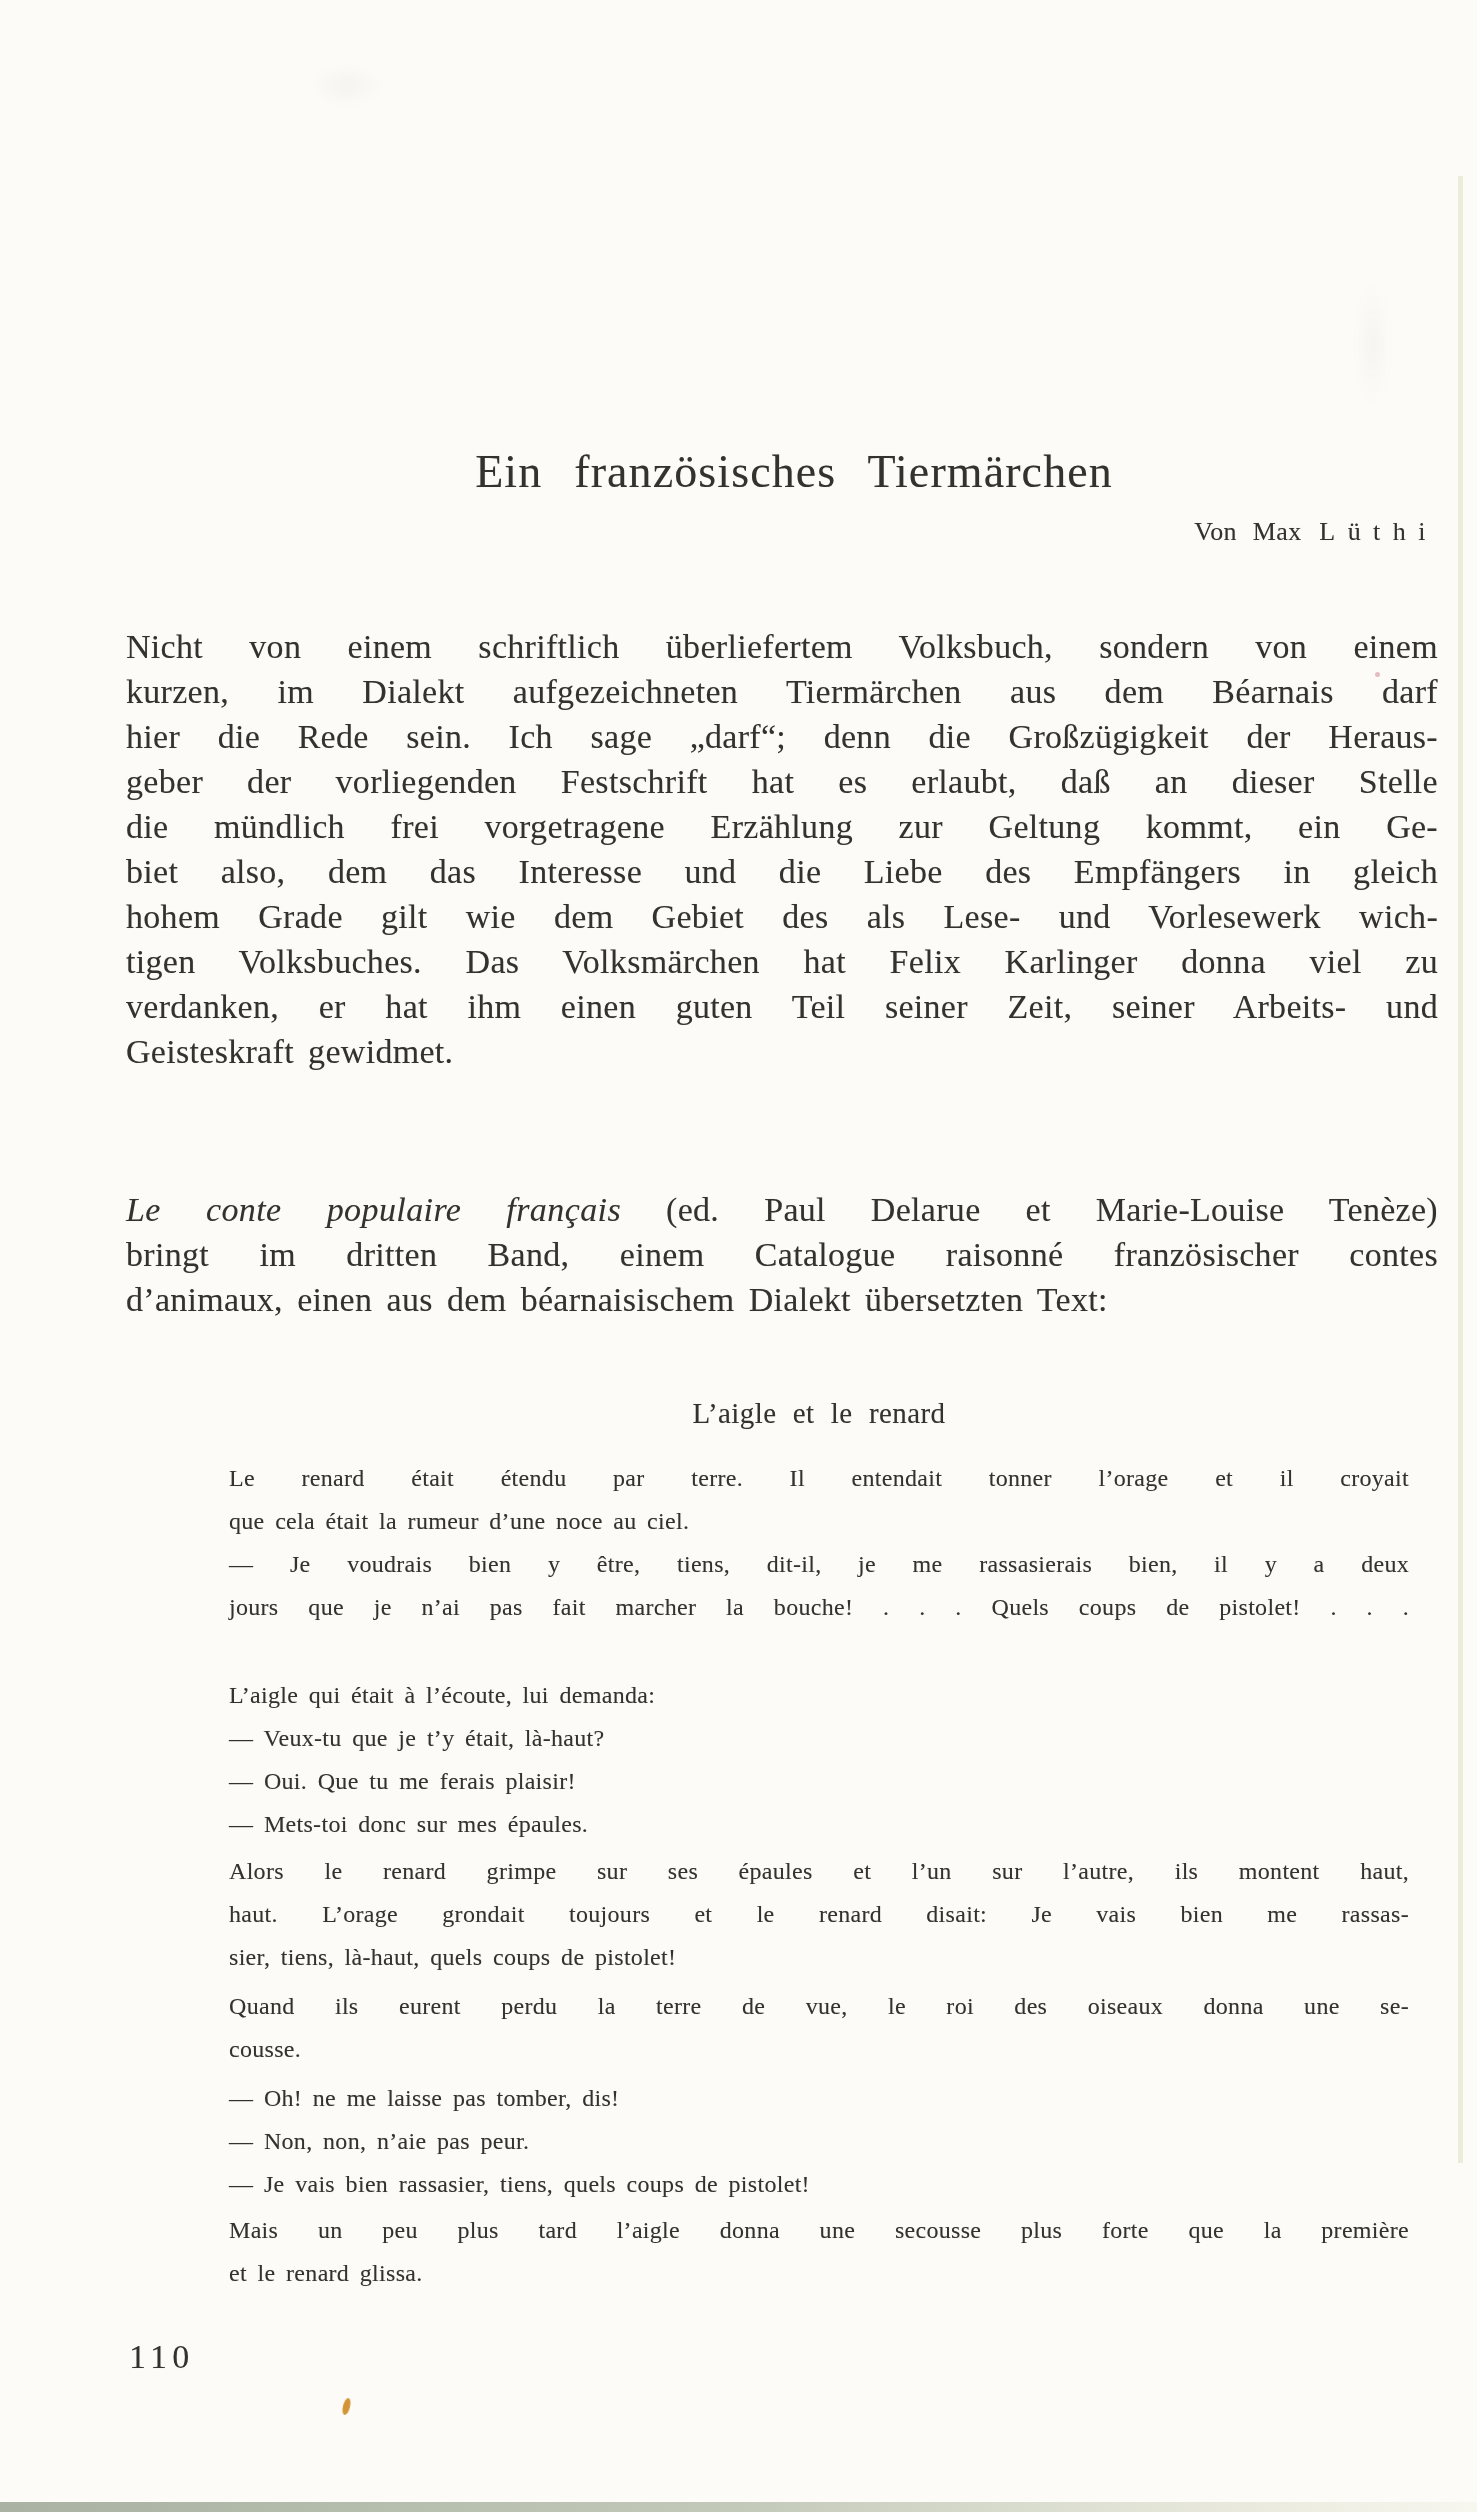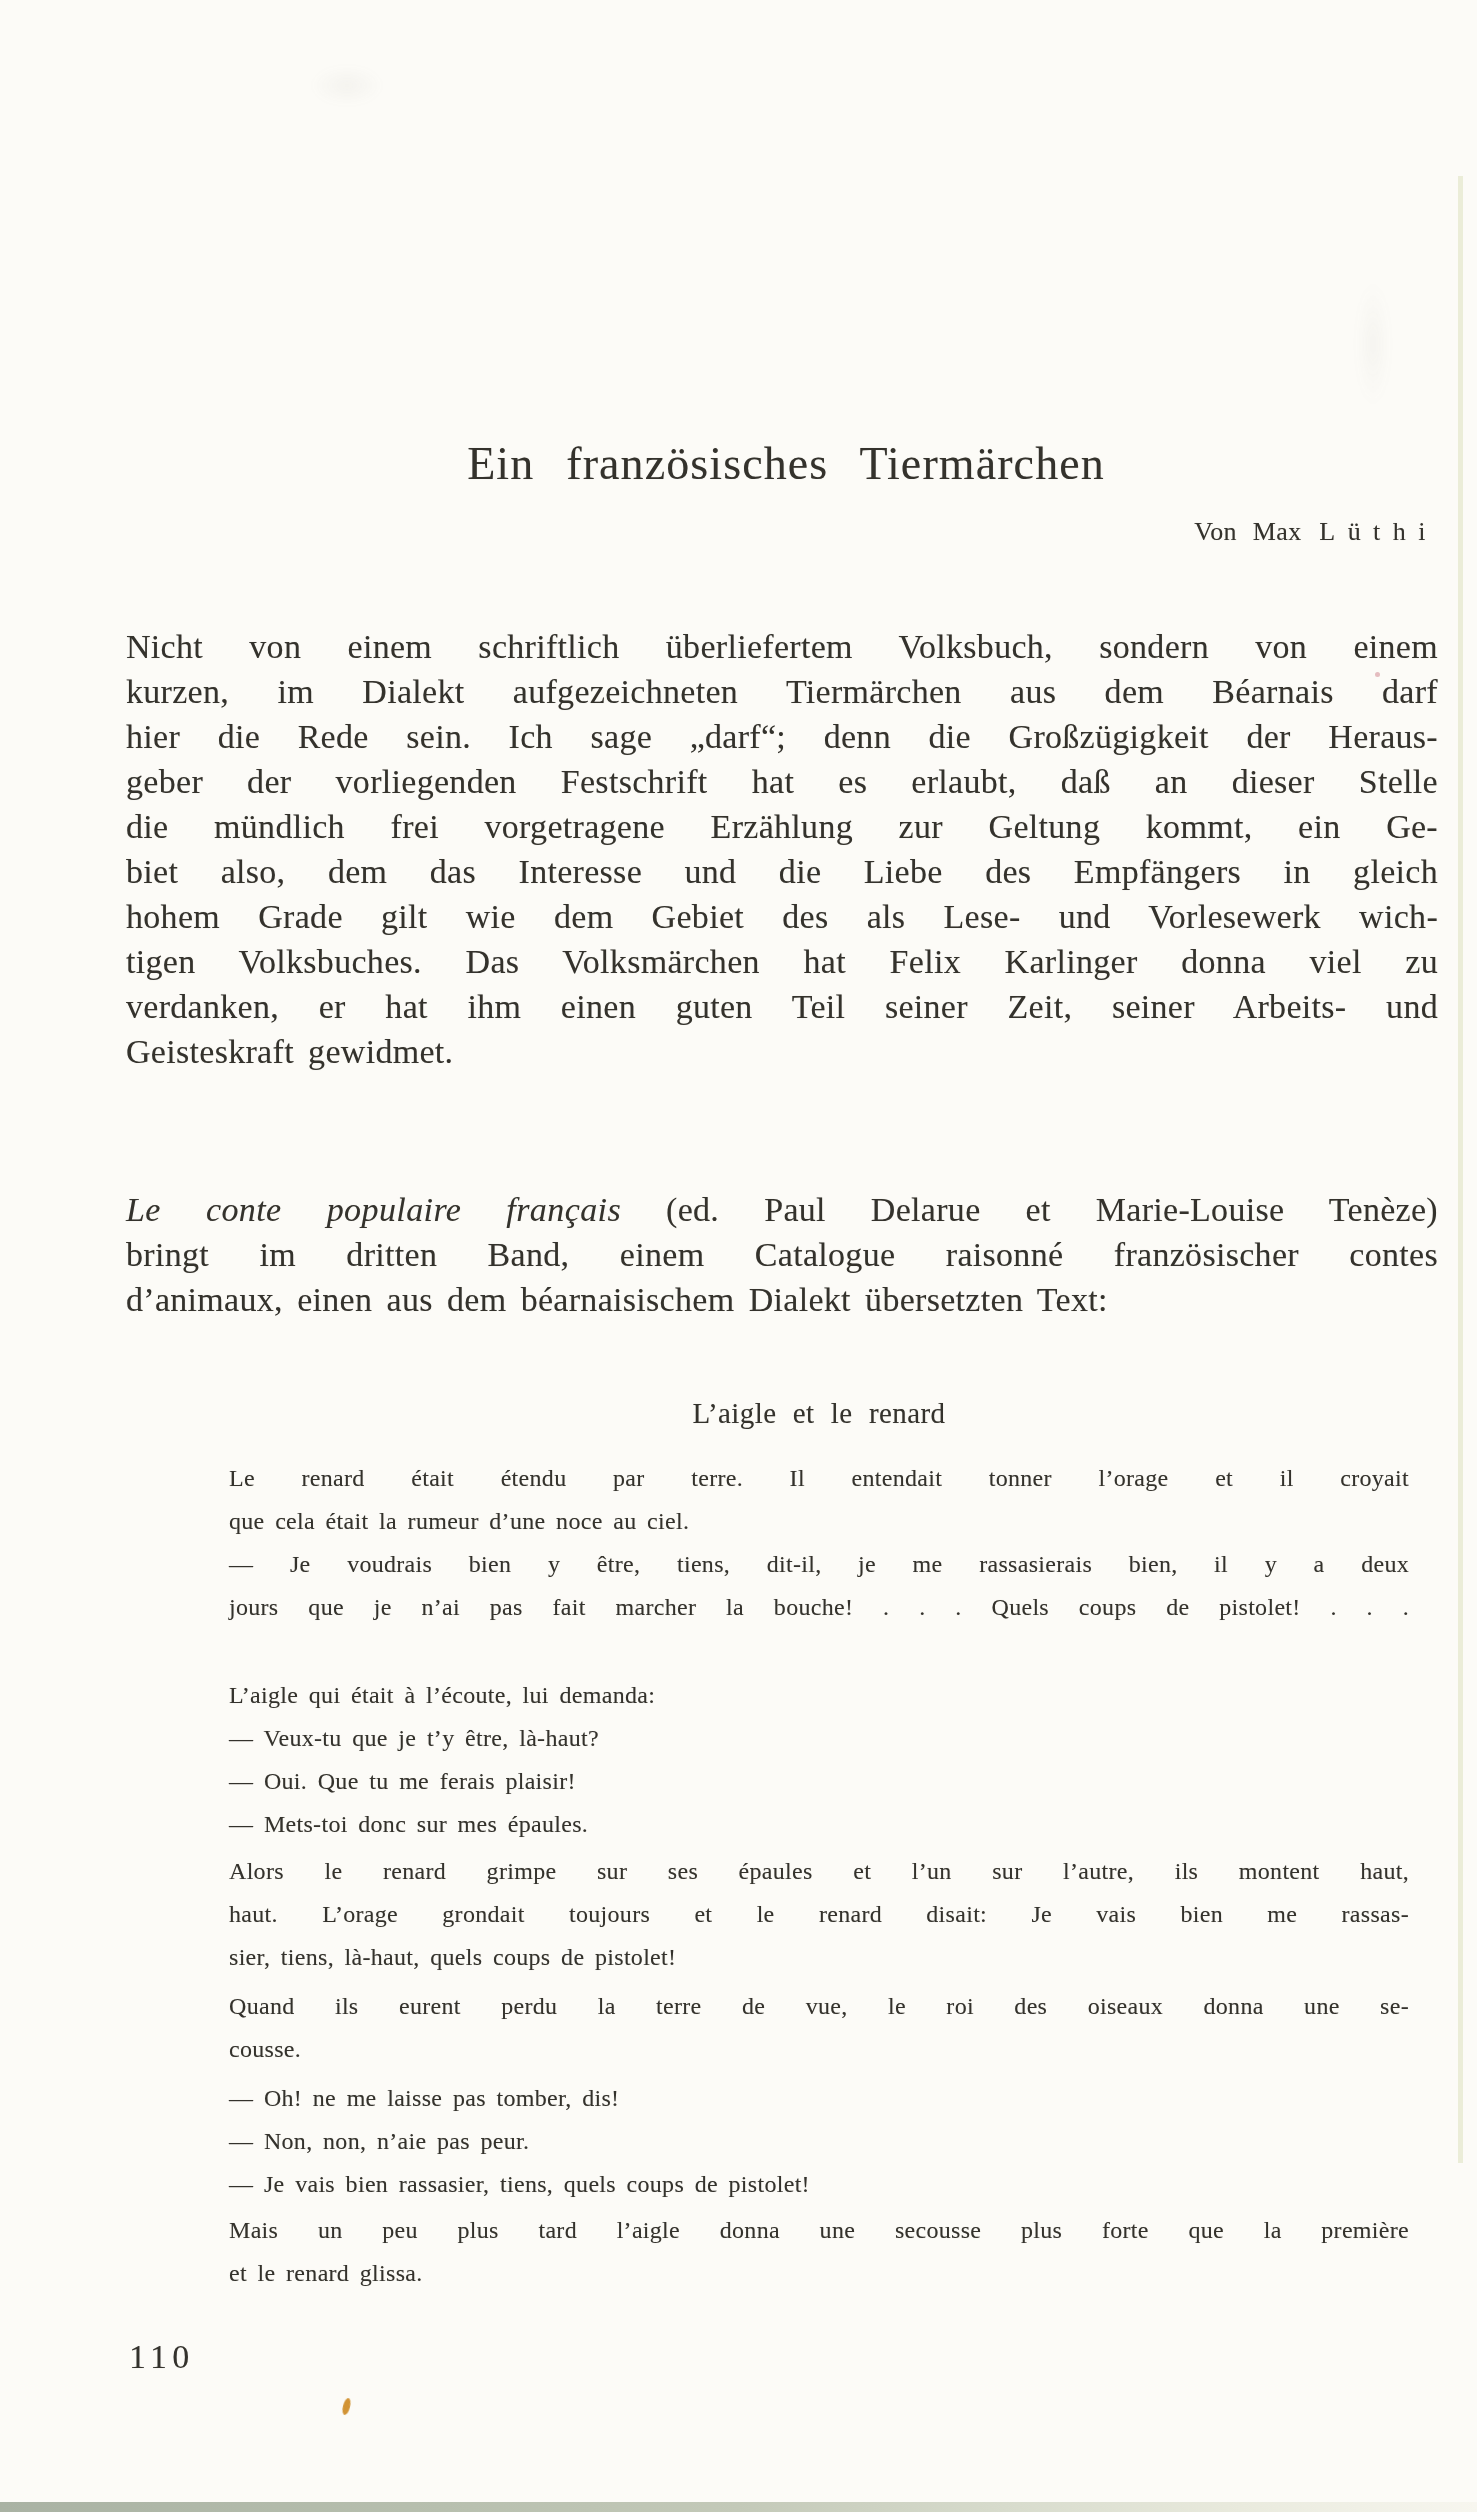--- a/index.html
+++ b/index.html
@@ -8,21 +8,21 @@
     width:1477px;height:2512px;
     background:var(--paper,#fcfbf7);
     overflow:hidden;
     font-family:"Liberation Serif","DejaVu Serif",serif;
     color:var(--ink,#34322c);
     text-shadow:0 0 0.7px rgba(52,50,44,.28);
   }
   
   .title{
     position:absolute;left:126px;width:1312px;top:437px;
-    font-size:46px;line-height:1;font-weight:normal;margin:4px;
+    font-size:46px;line-height:1;font-weight:normal;margin:12px;
     text-align:center;letter-spacing:1.1px;word-spacing:.42em;
   }
   .byline{
     position:absolute;left:126px;width:1312px;top:519px;
     font-size:26px;line-height:1;text-align:right;
     word-spacing:.34em;letter-spacing:0.4px;
   }
   .byline .name{margin-left:17.7px;letter-spacing:.48em;}
   .story-heading{
     position:absolute;left:229px;width:1180px;top:1399px;
@@ -119,21 +119,21 @@
   <div class="story-heading">L’aigle et le renard</div>
 
   <div class="story-text blockA">
       <div class="line">Le renard était étendu par terre. Il entendait tonner l’orage et il croyait</div>
       <div class="line short">que cela était la rumeur d’une noce au ciel.</div>
       <div class="line">— Je voudrais bien y être, tiens, dit-il, je me rassasierais bien, il y a deux</div>
       <div class="line">jours que je n’ai pas fait marcher la bouche! . . . Quels coups de pistolet! . . .</div>
     </div>
   <div class="story-text blockB">
       <div class="line short">L’aigle qui était à l’écoute, lui demanda:</div>
-      <div class="line short">— Veux-tu que je t’y être, là-haut?</div>
+      <div class="line short">— Veux-tu que je t’y était, là-haut?</div>
       <div class="line short">— Oui. Que tu me ferais plaisir!</div>
       <div class="line short">— Mets-toi donc sur mes épaules.</div>
     </div>
   <div class="story-text blockC">
       <div class="line">Alors le renard grimpe sur ses épaules et l’un sur l’autre, ils montent haut,</div>
       <div class="line">haut. L’orage grondait toujours et le renard disait: Je vais bien me rassas-</div>
       <div class="line short">sier, tiens, là-haut, quels coups de pistolet!</div>
       <div class="line" style="margin-top: 5.9px;">Quand ils eurent perdu la terre de vue, le roi des oiseaux donna une se-</div>
       <div class="line short">cousse.</div>
       <div class="line short" style="margin-top: 5.9px;">— Oh! ne me laisse pas tomber, dis!</div>

